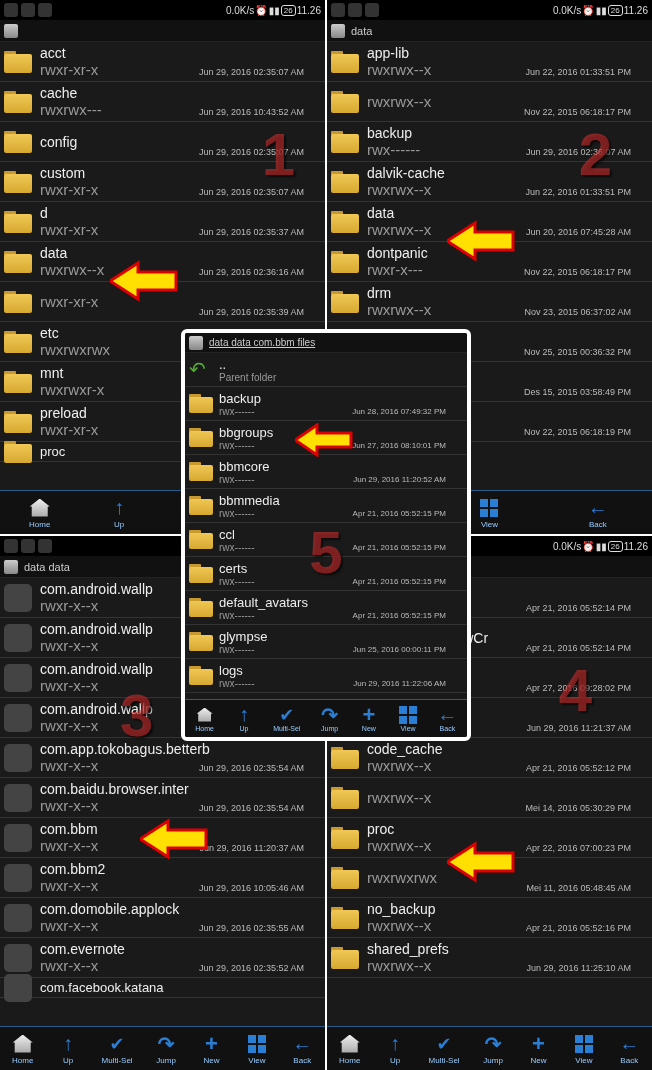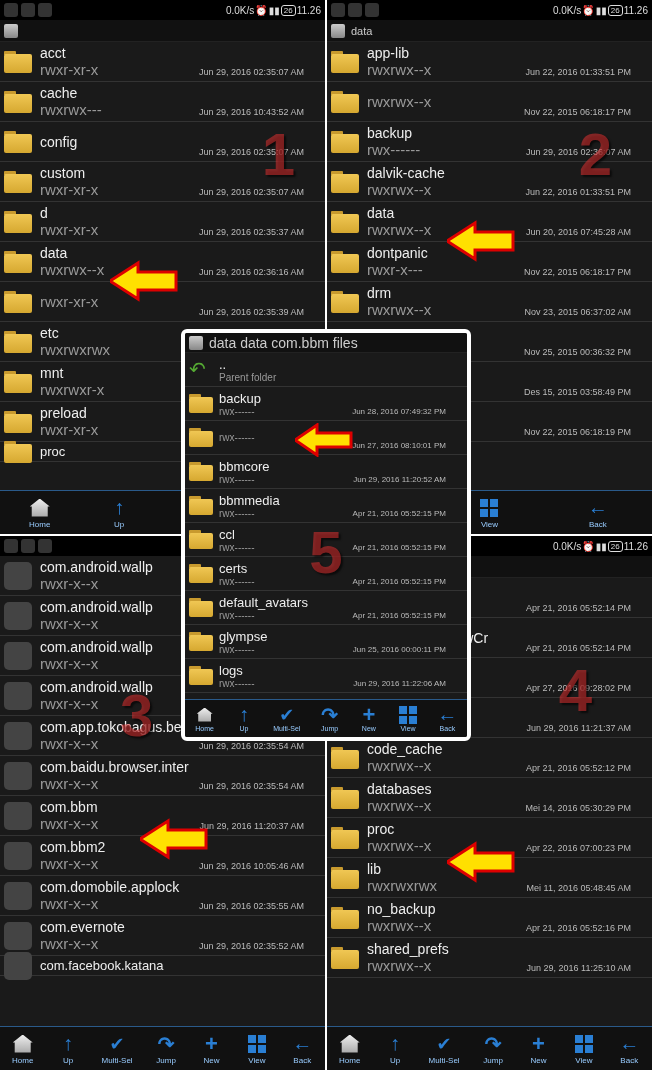--- a/index.html
+++ b/index.html
@@ -205,21 +205,21 @@
     width: 290px;
     height: 412px;
     background: #1a1a1a;
     border: 4px solid #fff;
     border-radius: 6px;
     z-index: 20;
     display: flex;
     flex-direction: column;
     overflow: hidden;
   }
-  .center-panel .pathbar { height: 20px; font-size: 14px; }
+  .center-panel .pathbar { height: 20px; font-size: 10px; text-decoration: underline; }
   .center-panel .row { height: 34px; }
   .center-panel .entry-name { font-size: 13px; }
   .center-panel .entry-perm { font-size: 10px; }
   .center-panel .entry-date { font-size: 8px; }
   .center-panel .folder-icon { width: 24px; height: 19px; margin-right: 6px; }
   .center-panel .folder-icon::after { width: 24px; height: 16px; }
   .center-panel .toolbar { height: 38px; }
   .center-panel .tool-item { font-size: 7px; }
   .center-panel .tool-ico { width: 20px; height: 18px; }
   .center-panel .ico-home { width: 16px; height: 14px; }
@@ -519,20 +519,24 @@
         <span class="stat-icon bbm-stat"></span>
       </div>
       <div class="status-right">
         <span class="stat-txt">0.0K/s</span>
         <span>⏰</span>
         <span>▮▮</span>
         <span class="battbox">26</span>
         <span class="stat-txt">11.26</span>
       </div>
     </div>
+    <div class="pathbar">
+      <span class="lock-icon"></span>
+      <span>data   data</span>
+    </div>
     <div class="list" id="list3">
         <div class="row">
           <span class="app-icon"></span>
           <div class="entry-text">
             <div class="entry-name">com.android.wallp</div>
             <div class="entry-perm">rwxr-x--x</div>
           </div>
           <div class="entry-date"></div>
         </div>
         <div class="row">
@@ -717,37 +721,35 @@
           <span class="folder-icon"></span>
           <div class="entry-text">
             <div class="entry-name">code_cache</div>
             <div class="entry-perm">rwxrwx--x</div>
           </div>
           <div class="entry-date">Apr 21, 2016 05:52:12 PM</div>
         </div>
         <div class="row">
           <span class="folder-icon"></span>
           <div class="entry-text">
-            <div class="entry-name">databases</div>
             <div class="entry-perm">rwxrwx--x</div>
           </div>
           <div class="entry-date">Mei 14, 2016 05:30:29 PM</div>
         </div>
         <div class="row">
           <span class="folder-icon"></span>
           <div class="entry-text">
             <div class="entry-name">proc</div>
             <div class="entry-perm">rwxrwx--x</div>
           </div>
           <div class="entry-date">Apr 22, 2016 07:00:23 PM</div>
         </div>
         <div class="row">
           <span class="folder-icon"></span>
           <div class="entry-text">
-            <div class="entry-name">lib</div>
             <div class="entry-perm">rwxrwxrwx</div>
           </div>
           <div class="entry-date">Mei 11, 2016 05:48:45 AM</div>
         </div>
         <div class="row">
           <span class="folder-icon"></span>
           <div class="entry-text">
             <div class="entry-name">no_backup</div>
             <div class="entry-perm">rwxrwx--x</div>
           </div>
@@ -833,20 +835,21 @@
         <span class="folder-icon"></span>
         <div class="entry-text">
           <div class="entry-name">backup</div>
           <div class="entry-perm">rwx------</div>
         </div>
         <div class="entry-date">Jun 28, 2016 07:49:32 PM</div>
       </div>
       <div class="row">
         <span class="folder-icon"></span>
         <div class="entry-text">
+          <div class="entry-name">bbgroups</div>
           <div class="entry-perm">rwx------</div>
         </div>
         <div class="entry-date">Jun 27, 2016 08:10:01 PM</div>
       </div>
       <div class="row">
         <span class="folder-icon"></span>
         <div class="entry-text">
           <div class="entry-name">bbmcore</div>
           <div class="entry-perm">rwx------</div>
         </div>

